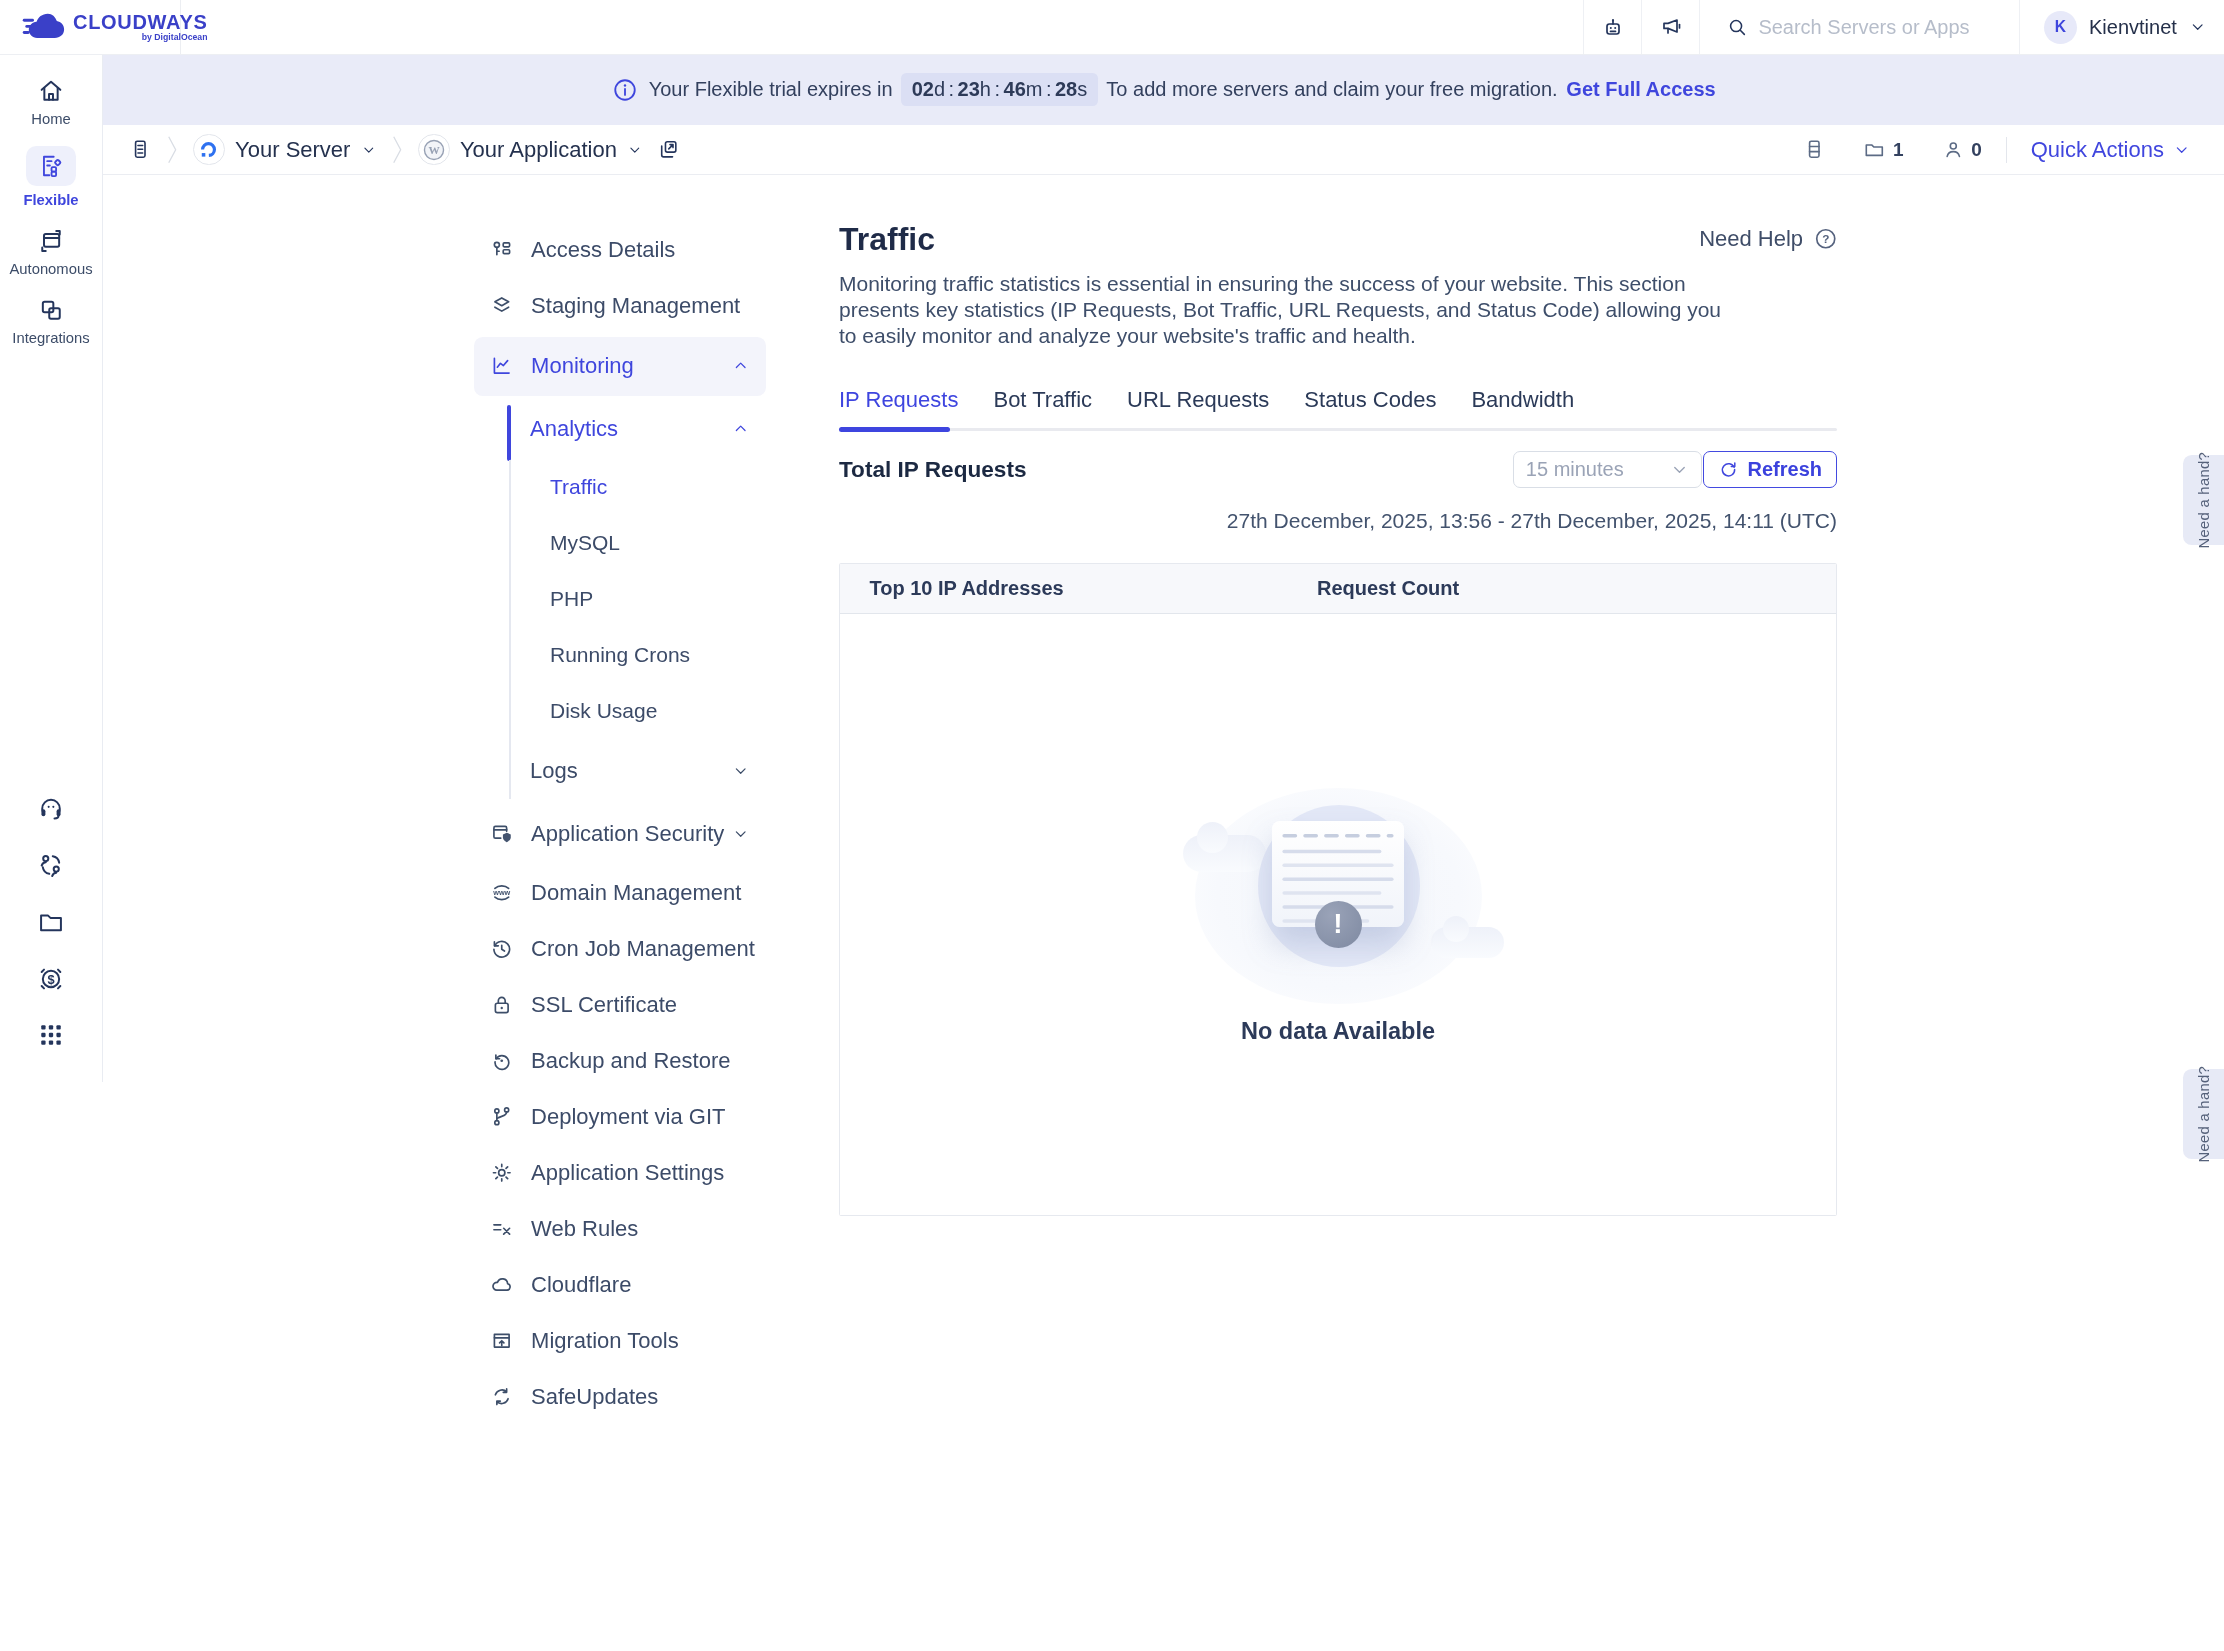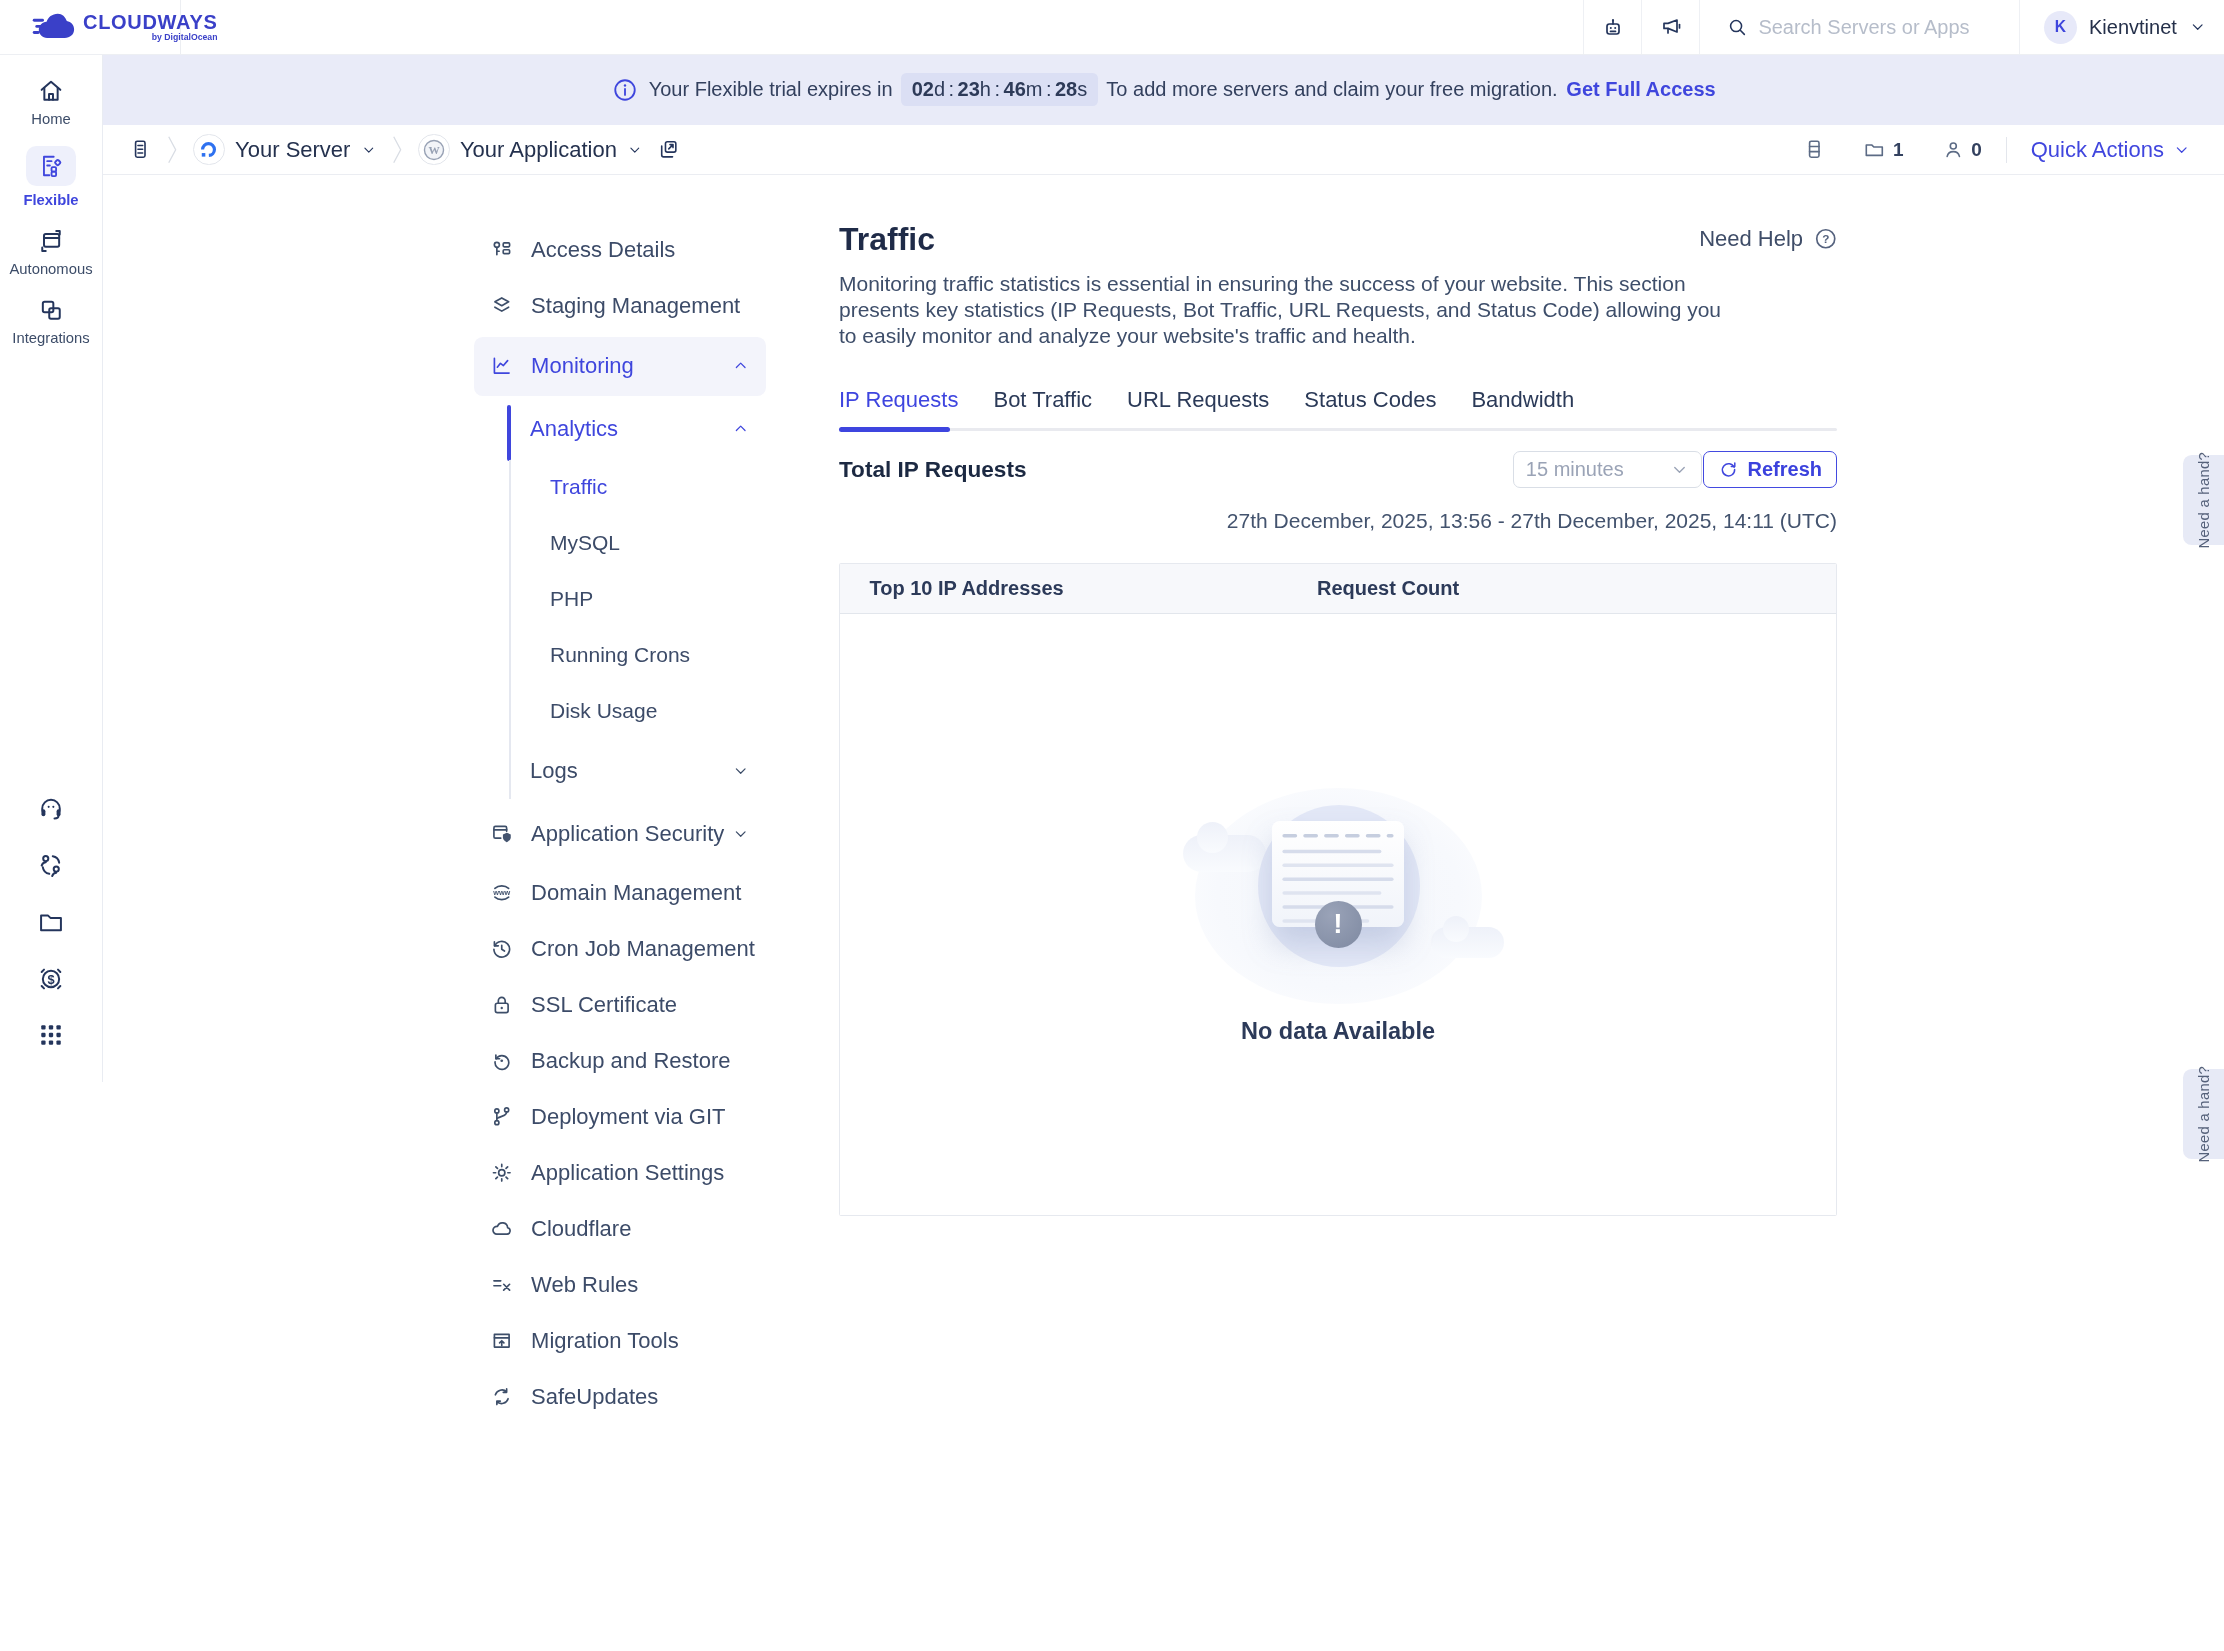--- a/index.html
+++ b/index.html
@@ -10,21 +10,21 @@
   }
   svg{display:block}
   .ic{fill:none;stroke:#3d4e69;stroke-width:1.7;stroke-linecap:round;stroke-linejoin:round}
   .ic-navy{stroke:#24355c}
   .ic-indigo{stroke:#3f46dd}
   .ic-gray{stroke:#9aa3b6}
 
   
   #header{position:absolute;left:0;top:0;width:2225px;height:54px;background:#fff;
     border-bottom:0.9px solid #edeff3;display:flex;align-items:stretch;z-index:5}
-  #logo-block{width:181px;border-right:0.9px solid #eceef2;display:flex;align-items:center;padding-left:31px;box-sizing:border-box}
+  #logo-block{width:181px;border-right:0.9px solid #eceef2;display:flex;align-items:center;padding-left:21px;box-sizing:border-box}
   #logo-text{margin-left:7px;display:flex;flex-direction:column;align-items:flex-end}
   #logo-brand{font-size:20px;font-weight:700;color:#3a40c8;letter-spacing:0.7px;line-height:20px}
   #logo-sub{font-size:8.7px;color:#3a40c8;line-height:10.4px;font-weight:600}
   #header-right{margin-left:auto;display:flex;height:100%}
   .hdr-btn{width:57px;display:flex;align-items:center;justify-content:center;border-left:0.9px solid #eef0f4;cursor:pointer}
   #hdr-search{width:320px;border-left:0.9px solid #eef0f4;display:flex;align-items:center;padding-left:15.6px;box-sizing:border-box;cursor:text}
   #hdr-search span{margin-left:10.4px;font-size:20px;color:#b6bdca}
   #hdr-user{width:206px;border-left:0.9px solid #eef0f4;display:flex;align-items:center;padding-left:24px;box-sizing:border-box;cursor:pointer}
   #avatar{width:33px;height:33px;border-radius:50%;background:#e7e9f9;color:#3f46dd;font-size:15.6px;font-weight:700;
     display:flex;align-items:center;justify-content:center}
@@ -546,34 +546,34 @@
     <span class="nav-ic">
       <svg width="23.5" height="23.5" viewBox="0 0 24 24" class="ic">
         <circle cx="12" cy="12" r="3.2"></circle>
         <path d="M12 3.5v2.3M12 18.2v2.3M3.5 12h2.3M18.2 12h2.3M6 6l1.6 1.6M16.4 16.4L18 18M18 6l-1.6 1.6M7.6 16.4L6 18"></path>
       </svg>
     </span>
     <span class="nav-label">Application Settings</span>
   </div>
   <div class="nav-row">
     <span class="nav-ic">
-      <svg width="23.5" height="23.5" viewBox="0 0 24 24" class="ic">
-        <path d="M7 17.5a4 4 0 1 1 .7-7.95A5.3 5.3 0 0 1 18 11a3.3 3.3 0 0 1-.6 6.5z"></path>
-      </svg>
-    </span>
-    <span class="nav-label">Cloudflare</span>
-  </div>
-  <div class="nav-row">
-    <span class="nav-ic">
       <svg width="23.5" height="23.5" viewBox="0 0 24 24" class="ic" stroke-width="2">
         <path d="M4 8h7M4 13h7"></path>
           <path d="M14 11.5l6 6M20 11.5l-6 6"></path>
       </svg>
     </span>
     <span class="nav-label">Web Rules</span>
+  </div>
+  <div class="nav-row">
+    <span class="nav-ic">
+      <svg width="23.5" height="23.5" viewBox="0 0 24 24" class="ic">
+        <path d="M7 17.5a4 4 0 1 1 .7-7.95A5.3 5.3 0 0 1 18 11a3.3 3.3 0 0 1-.6 6.5z"></path>
+      </svg>
+    </span>
+    <span class="nav-label">Cloudflare</span>
   </div>
   <div class="nav-row">
     <span class="nav-ic">
       <svg width="23.5" height="23.5" viewBox="0 0 24 24" class="ic">
         <path d="M4.5 5.5h15v13h-15z"></path>
           <path d="M4.5 9h15"></path>
         <path d="M12 17v-5M9.8 14.2L12 12l2.2 2.2"></path>
       </svg>
     </span>
     <span class="nav-label">Migration Tools</span>

